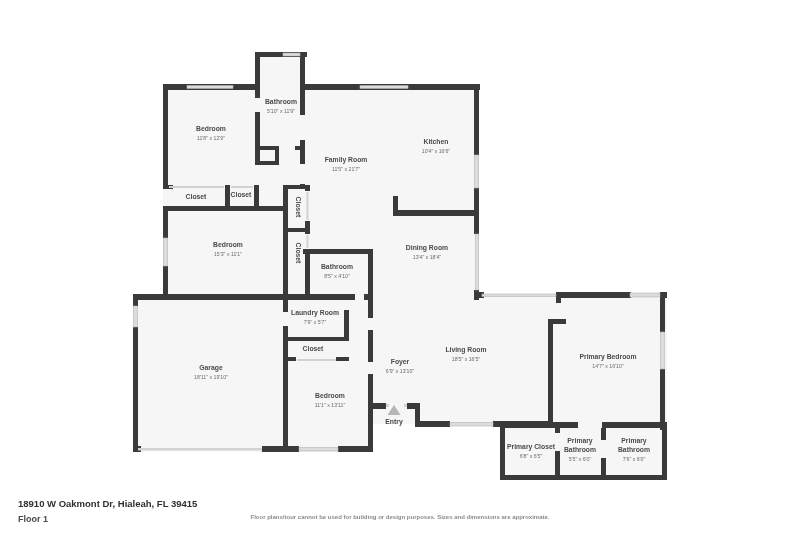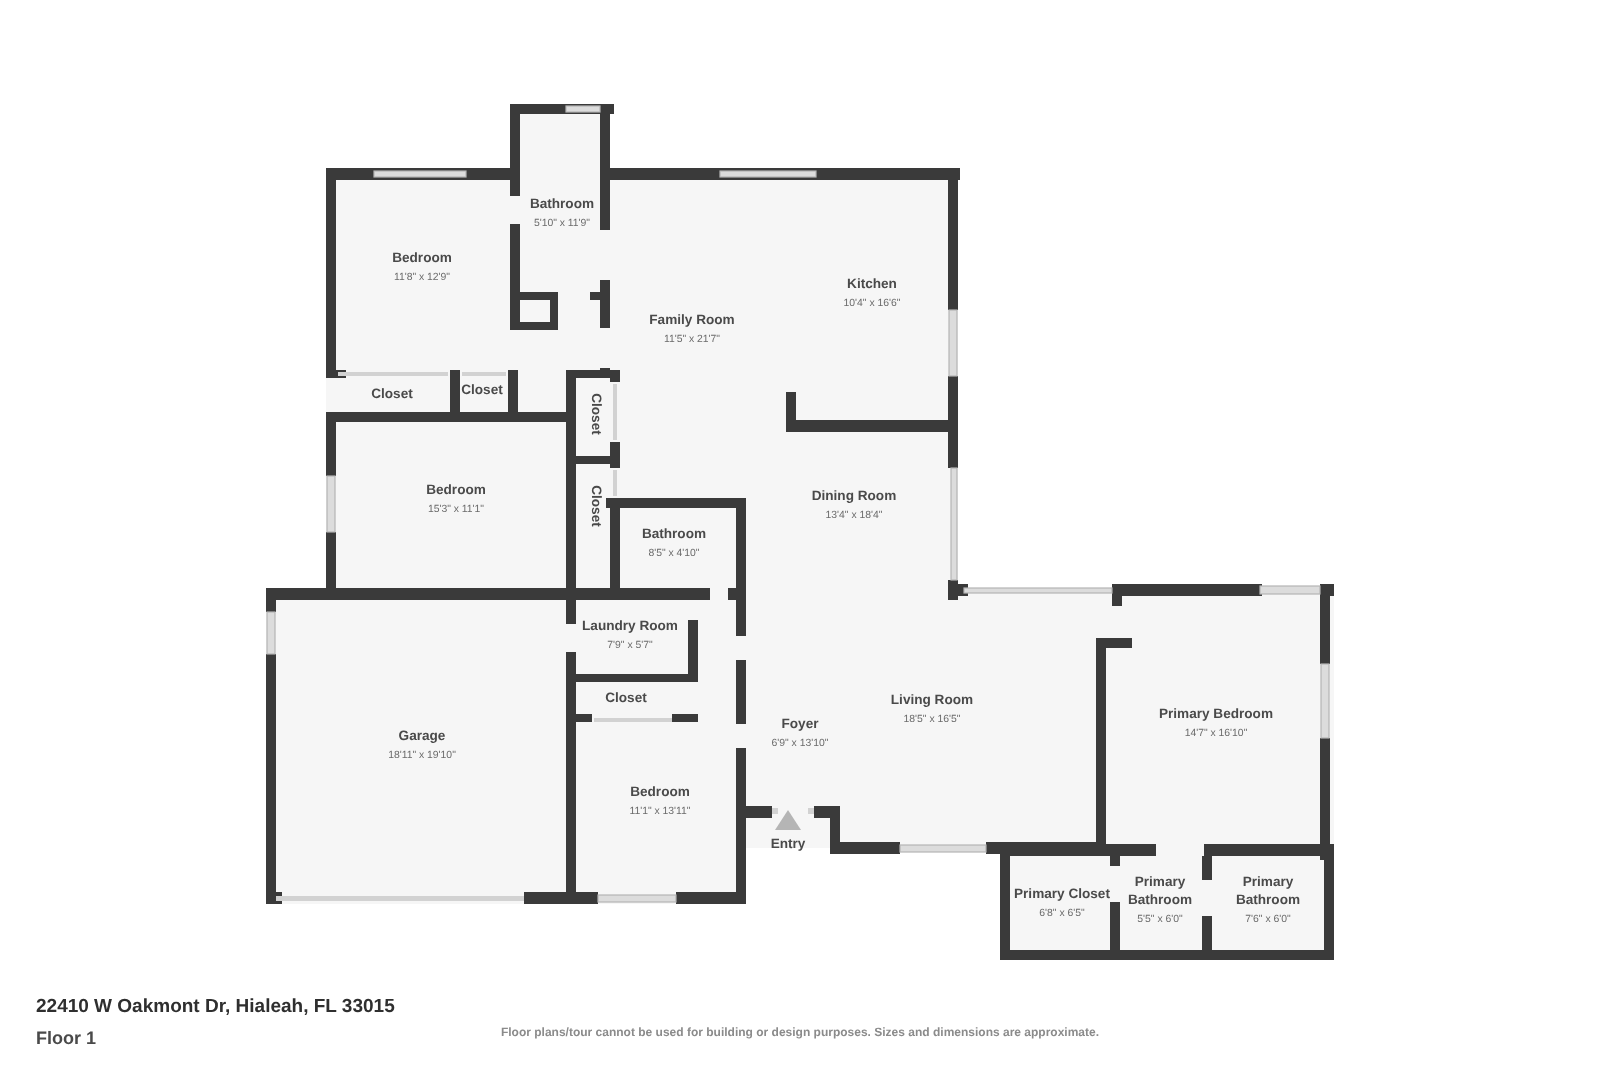--- a/index.html
+++ b/index.html
@@ -187,16 +187,16 @@
         <text x="580" y="443" text-anchor="middle" font-size="6.8" font-weight="bold" fill="#4a4a4a" font-family="&quot;Liberation Sans&quot;, sans-serif">Primary</text>
         <text x="580" y="452" text-anchor="middle" font-size="6.8" font-weight="bold" fill="#4a4a4a" font-family="&quot;Liberation Sans&quot;, sans-serif">Bathroom</text>
         <text x="580" y="461" text-anchor="middle" font-size="5.2" font-weight="normal" fill="#6b6b6b" font-family="&quot;Liberation Sans&quot;, sans-serif">5'5" x 6'0"</text>
         <text x="634" y="443" text-anchor="middle" font-size="6.8" font-weight="bold" fill="#4a4a4a" font-family="&quot;Liberation Sans&quot;, sans-serif">Primary</text>
         <text x="634" y="452" text-anchor="middle" font-size="6.8" font-weight="bold" fill="#4a4a4a" font-family="&quot;Liberation Sans&quot;, sans-serif">Bathroom</text>
         <text x="634" y="461" text-anchor="middle" font-size="5.2" font-weight="normal" fill="#6b6b6b" font-family="&quot;Liberation Sans&quot;, sans-serif">7'6" x 6'0"</text>
         <text x="394" y="424" text-anchor="middle" font-size="6.8" font-weight="bold" fill="#4a4a4a" font-family="&quot;Liberation Sans&quot;, sans-serif">Entry</text>
       </g>
   </svg>
 
-  <div class="footer-address">22410 W Oakmont Dr, Hialeah, FL 33015</div>
+  <div class="footer-address">18910 W Oakmont Dr, Hialeah, FL 39415</div>
   <div class="footer-floor">Floor 1</div>
   <div class="footer-disclaimer">Floor plans/tour cannot be used for building or design purposes. Sizes and dimensions are approximate.</div>
 </div>
 
 </body></html>

